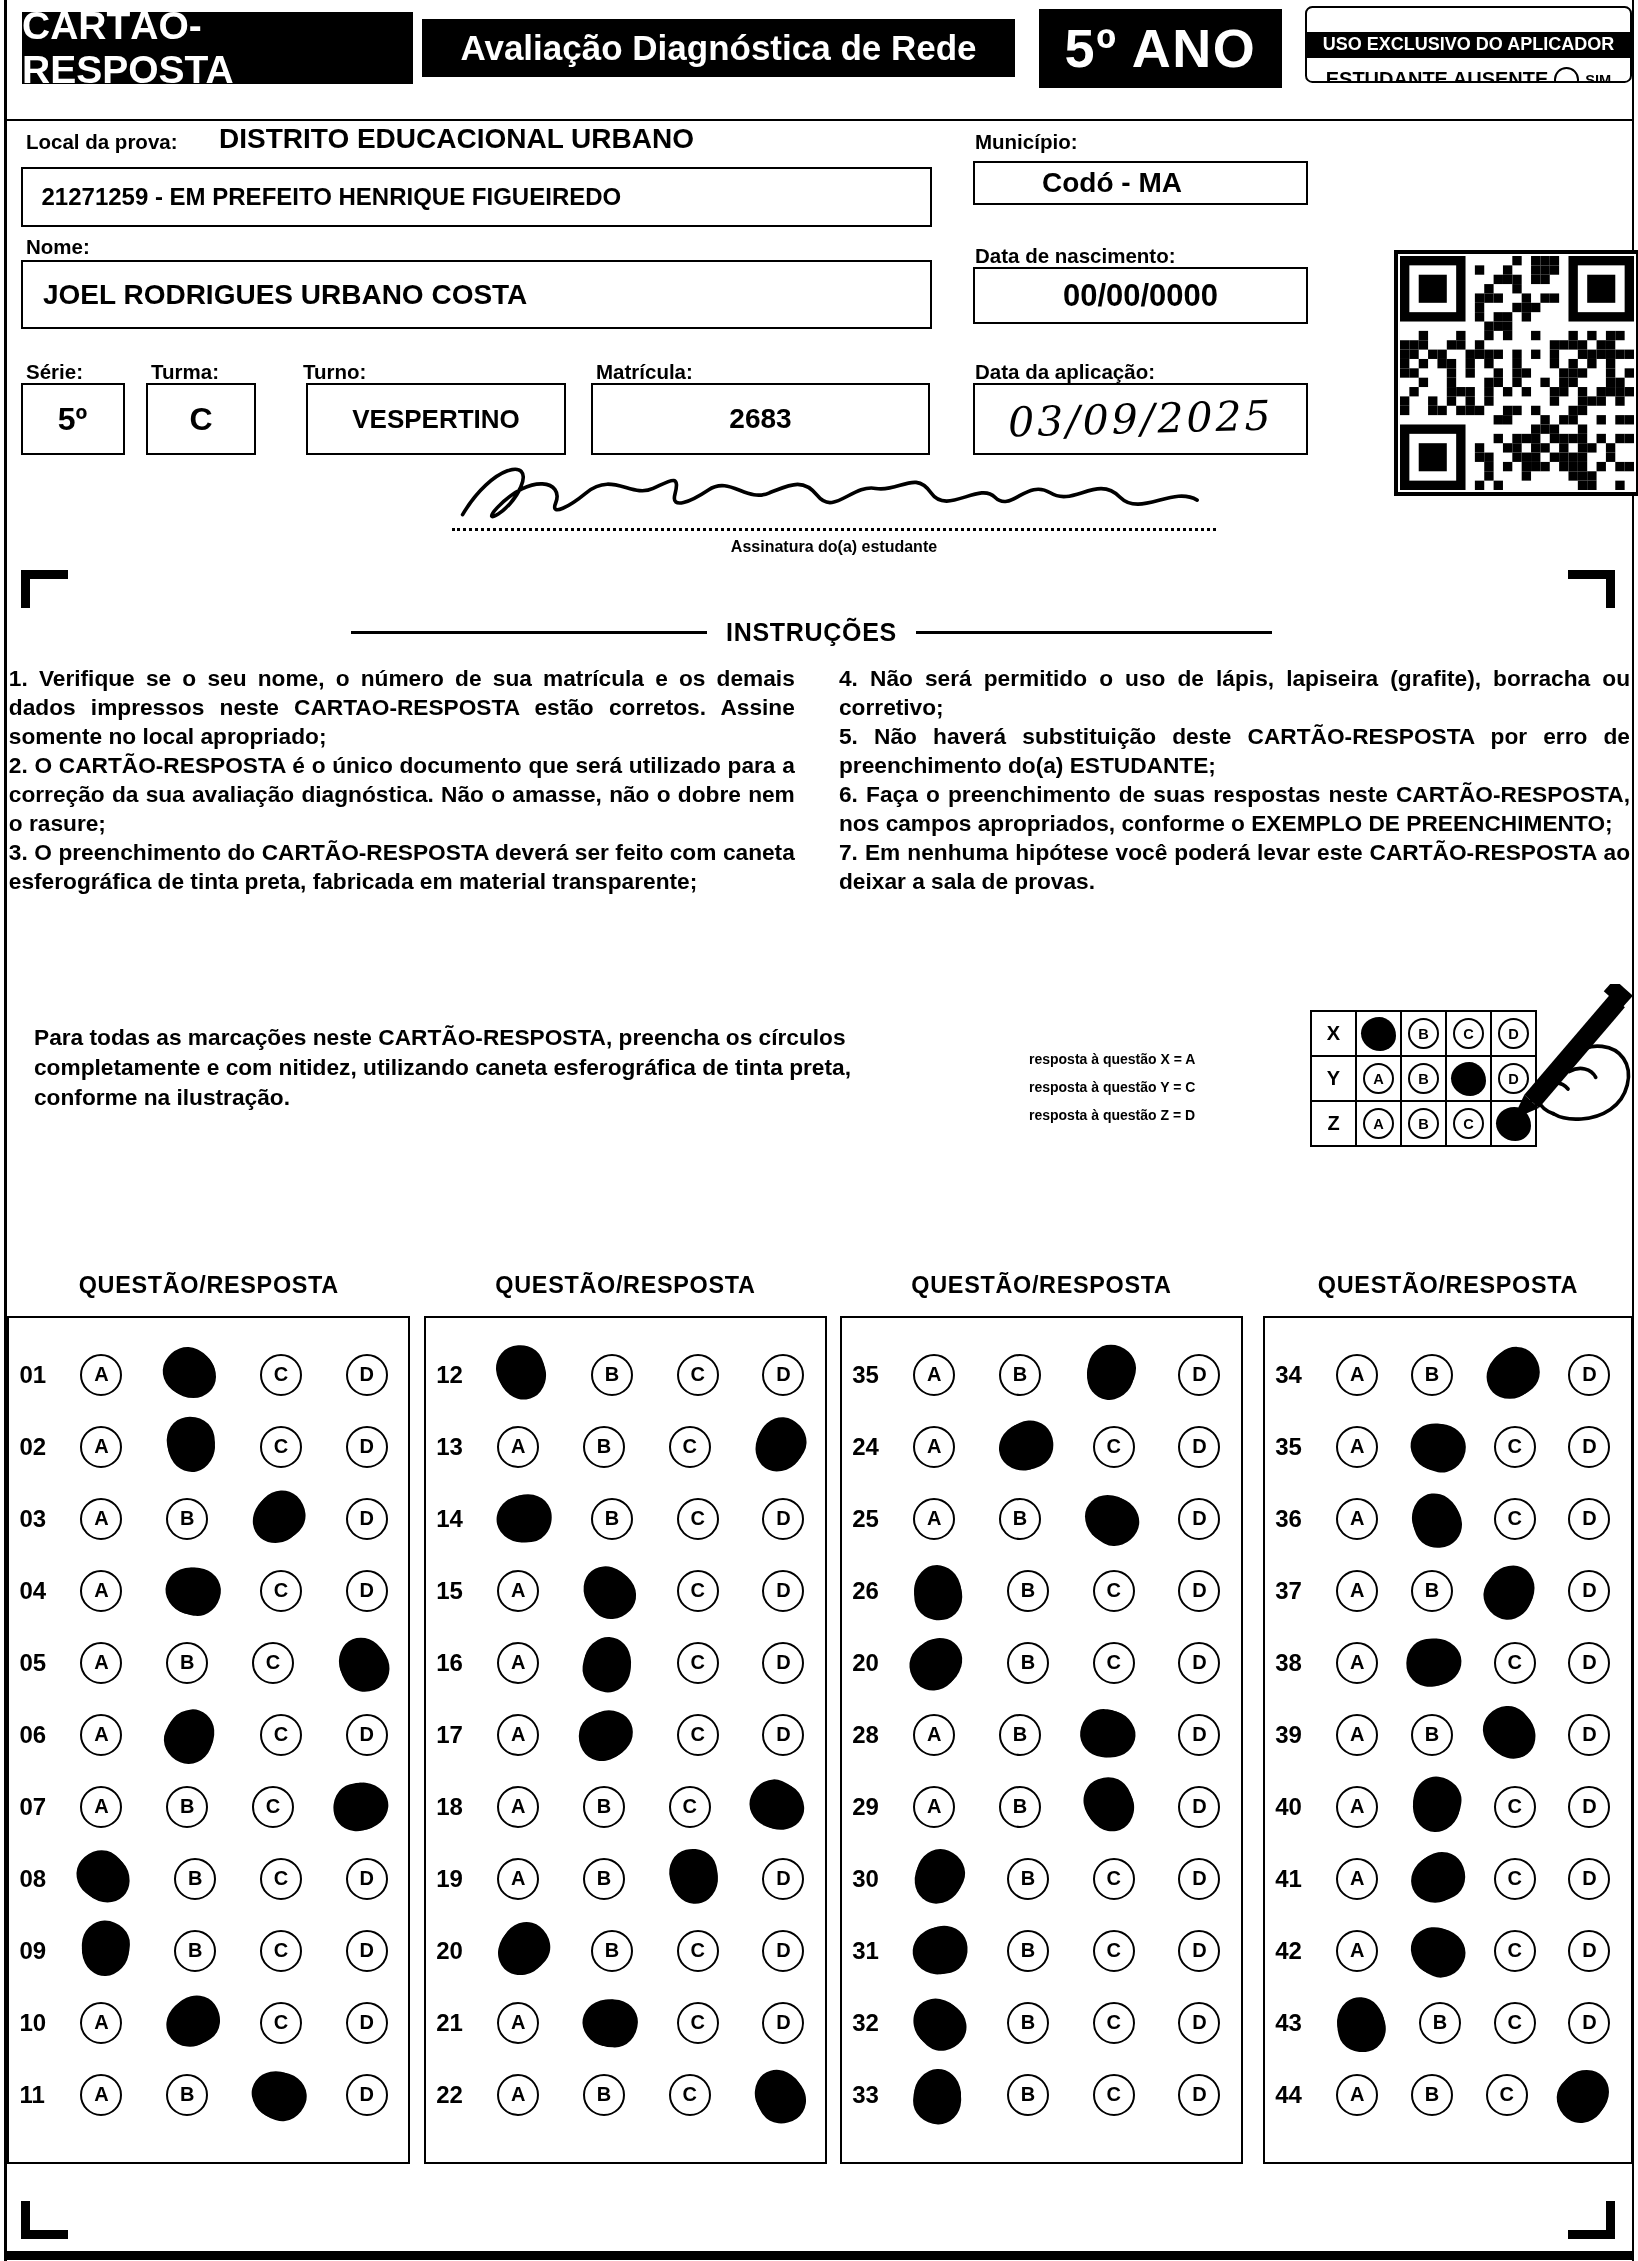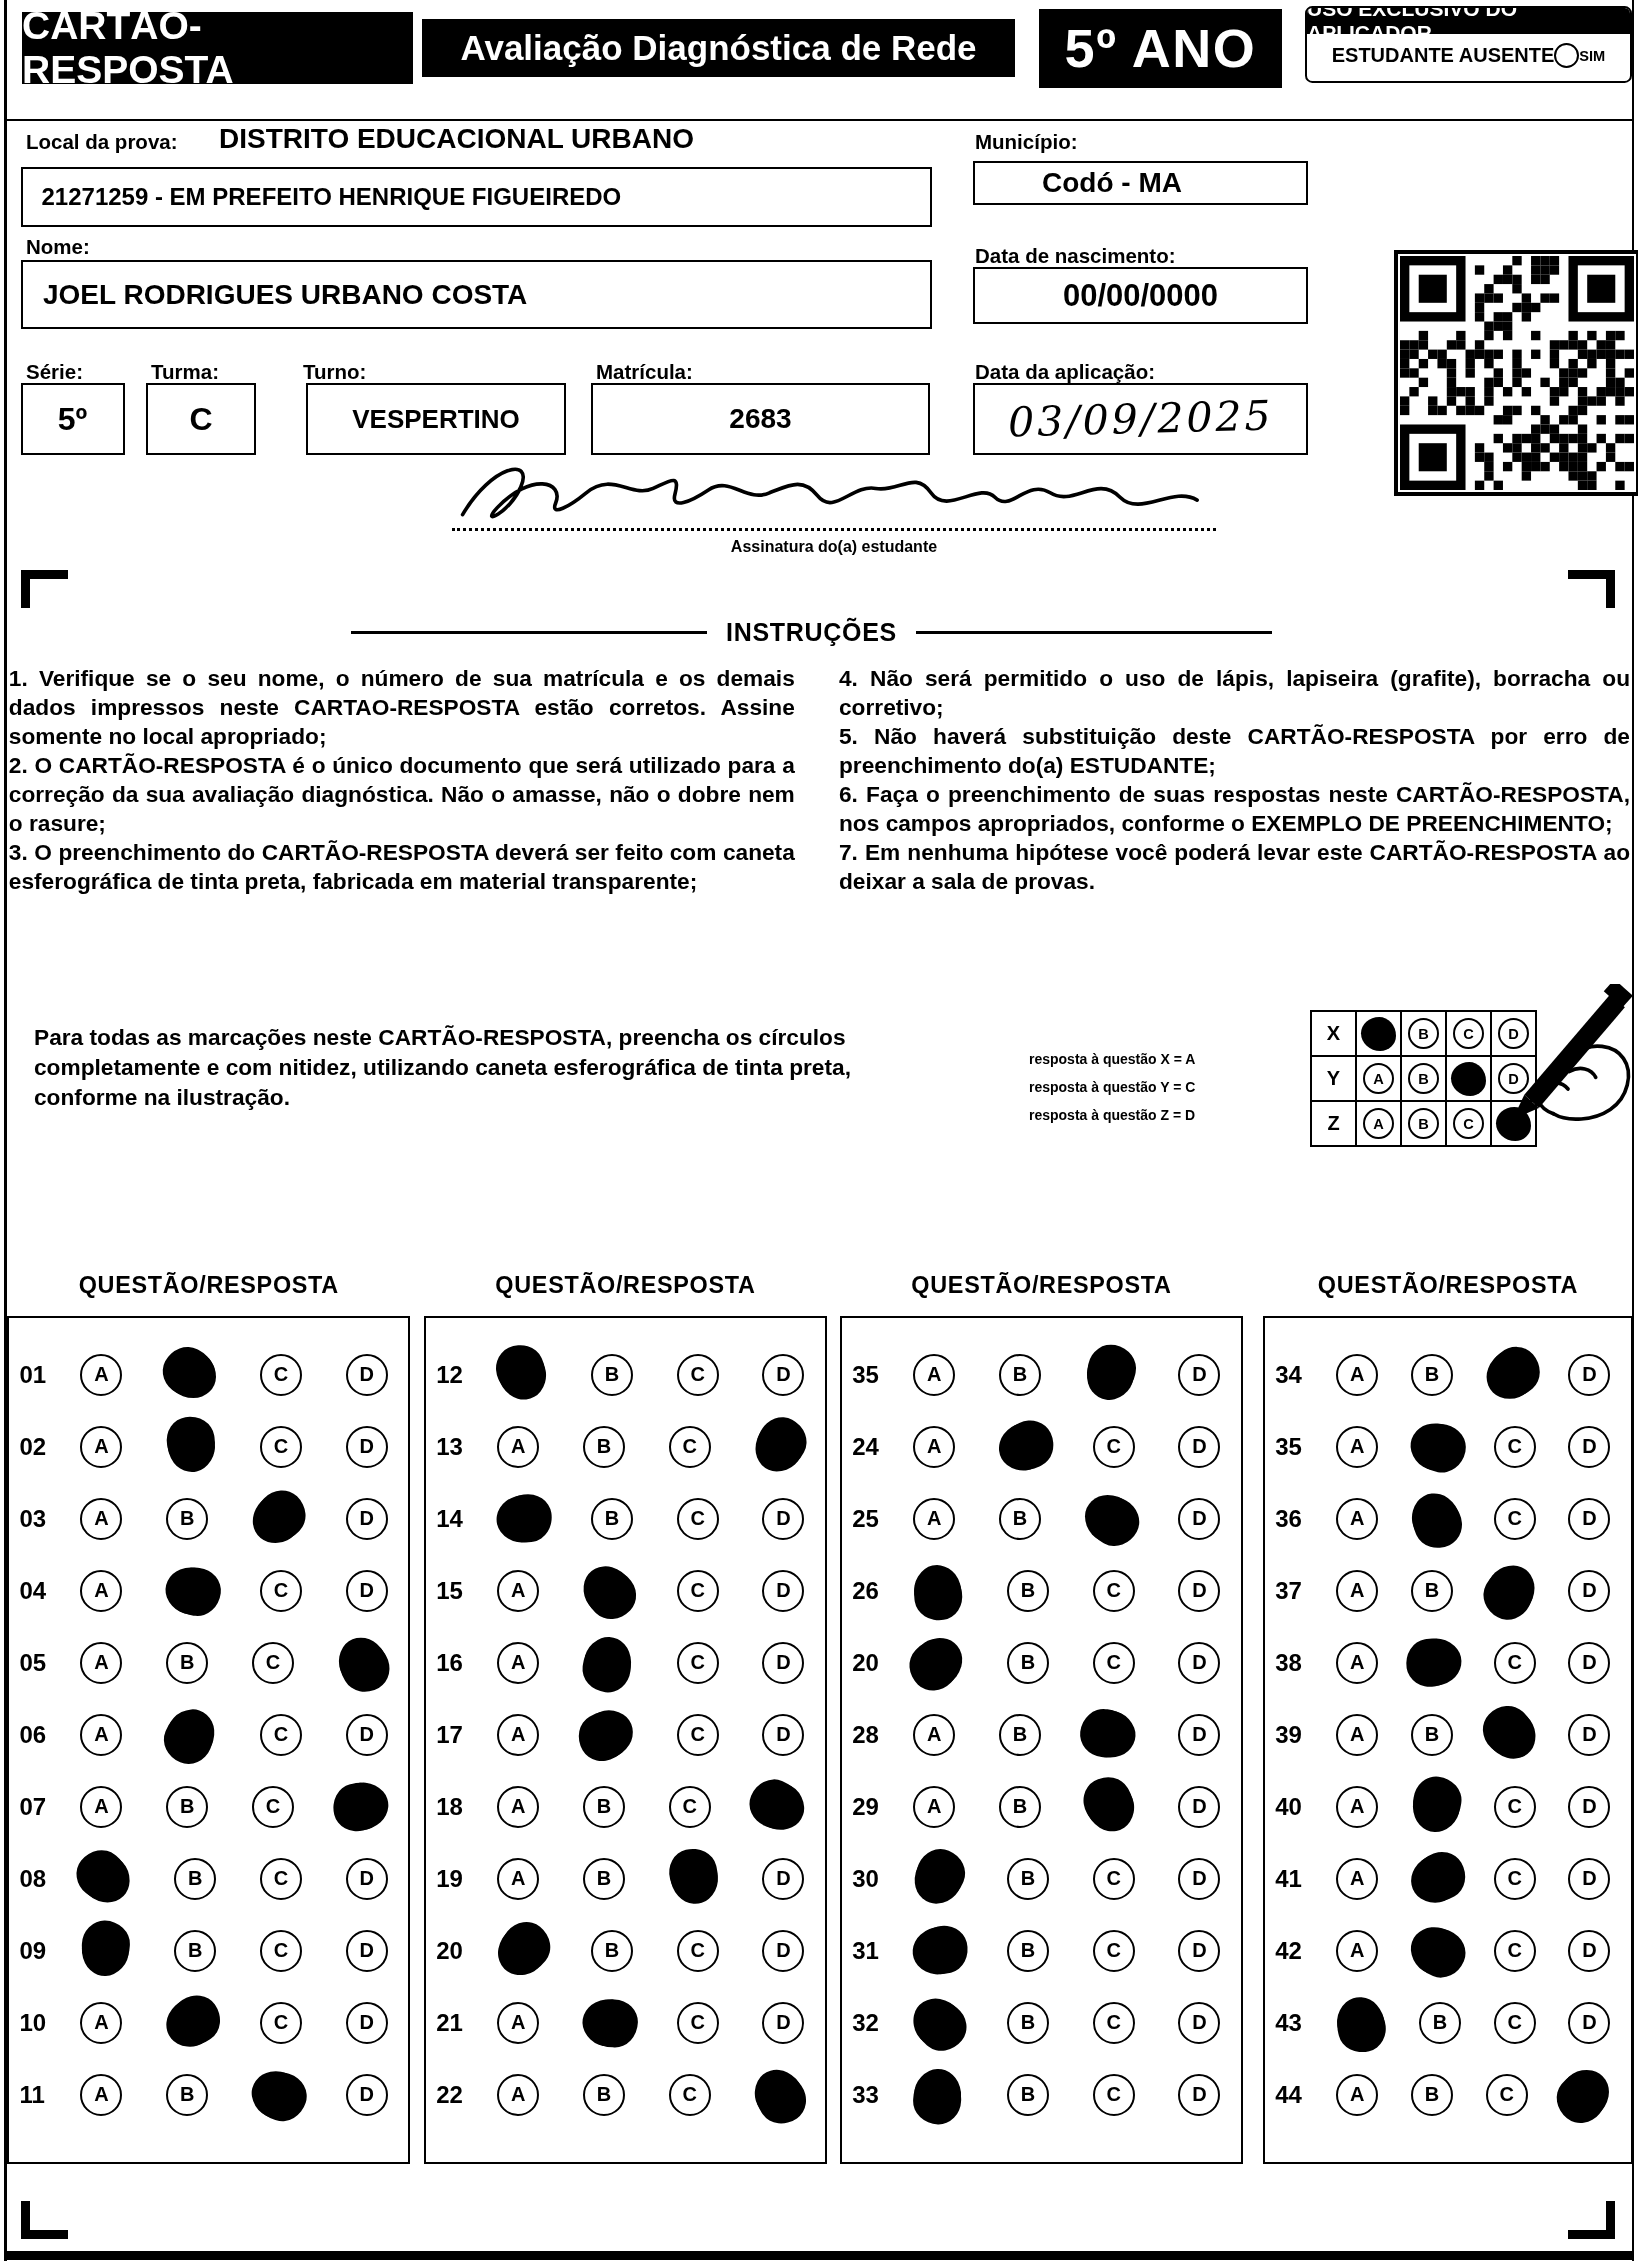--- a/index.html
+++ b/index.html
@@ -16,22 +16,22 @@
   .edge-left{left:4.4px;top:0;width:2.2px;height:2261px;background:#000;}
   .edge-right{left:1632px;top:0;width:2.2px;height:2261px;background:#000;}
   .hr-top{left:4.4px;top:119px;width:1630px;height:2.2px;background:#000;}
   .bottom-bar{left:5.8px;top:2251px;width:1627px;height:8.8px;background:#000;}
 
   
   .h-title{left:22px;top:11.7px;width:391px;height:72px;font-size:39px;}
   .h-sub{left:422px;top:19px;width:593px;height:58px;font-size:35px;}
   .h-grade{left:1039px;top:8.8px;width:243px;height:79px;font-size:54px;letter-spacing:1.5px;}
   .applicator{left:1305px;top:5.8px;width:327px;height:77px;border:2.9px solid #000;border-radius:7.3px;background:#fff;overflow:hidden;}
-  .app-bar{background:#000;color:#fff;height:26px;font-size:21px;font-weight:bold;display:flex;align-items:center;justify-content:center;}
-  .app-row{height:44px;display:flex;align-items:center;justify-content:center;gap:0;}
+  .app-bar{background:#000;color:#fff;height:26px;font-size:18px;font-weight:bold;display:flex;align-items:center;justify-content:center;margin-top:24px;}
+  .app-row{height:44px;display:flex;align-items:center;justify-content:center;gap:6px;}
   .app-row .t{font-weight:bold;font-size:20px;}
   .circle-sm{width:25px;height:25px;border:2.2px solid #000;border-radius:50%;background:#fff;}
   .sim{font-weight:bold;font-size:14.6px;}
 
   
   .box-school{left:20.5px;top:167px;width:911px;height:60px;display:flex;align-items:center;padding-left:19px;font-size:24px;}
   .box-mun{left:973px;top:161px;width:335px;height:44px;display:flex;align-items:center;padding-left:67px;font-size:28px;}
   .box-nome{left:20.5px;top:260px;width:911px;height:69px;display:flex;align-items:center;padding-left:20.5px;font-size:28px;}
   .box-nasc{left:973px;top:267px;width:335px;height:57px;display:flex;align-items:center;justify-content:center;font-size:31px;}
   .box-serie{left:20.5px;top:383px;width:104px;height:72px;display:flex;align-items:center;justify-content:center;font-size:32px;}

